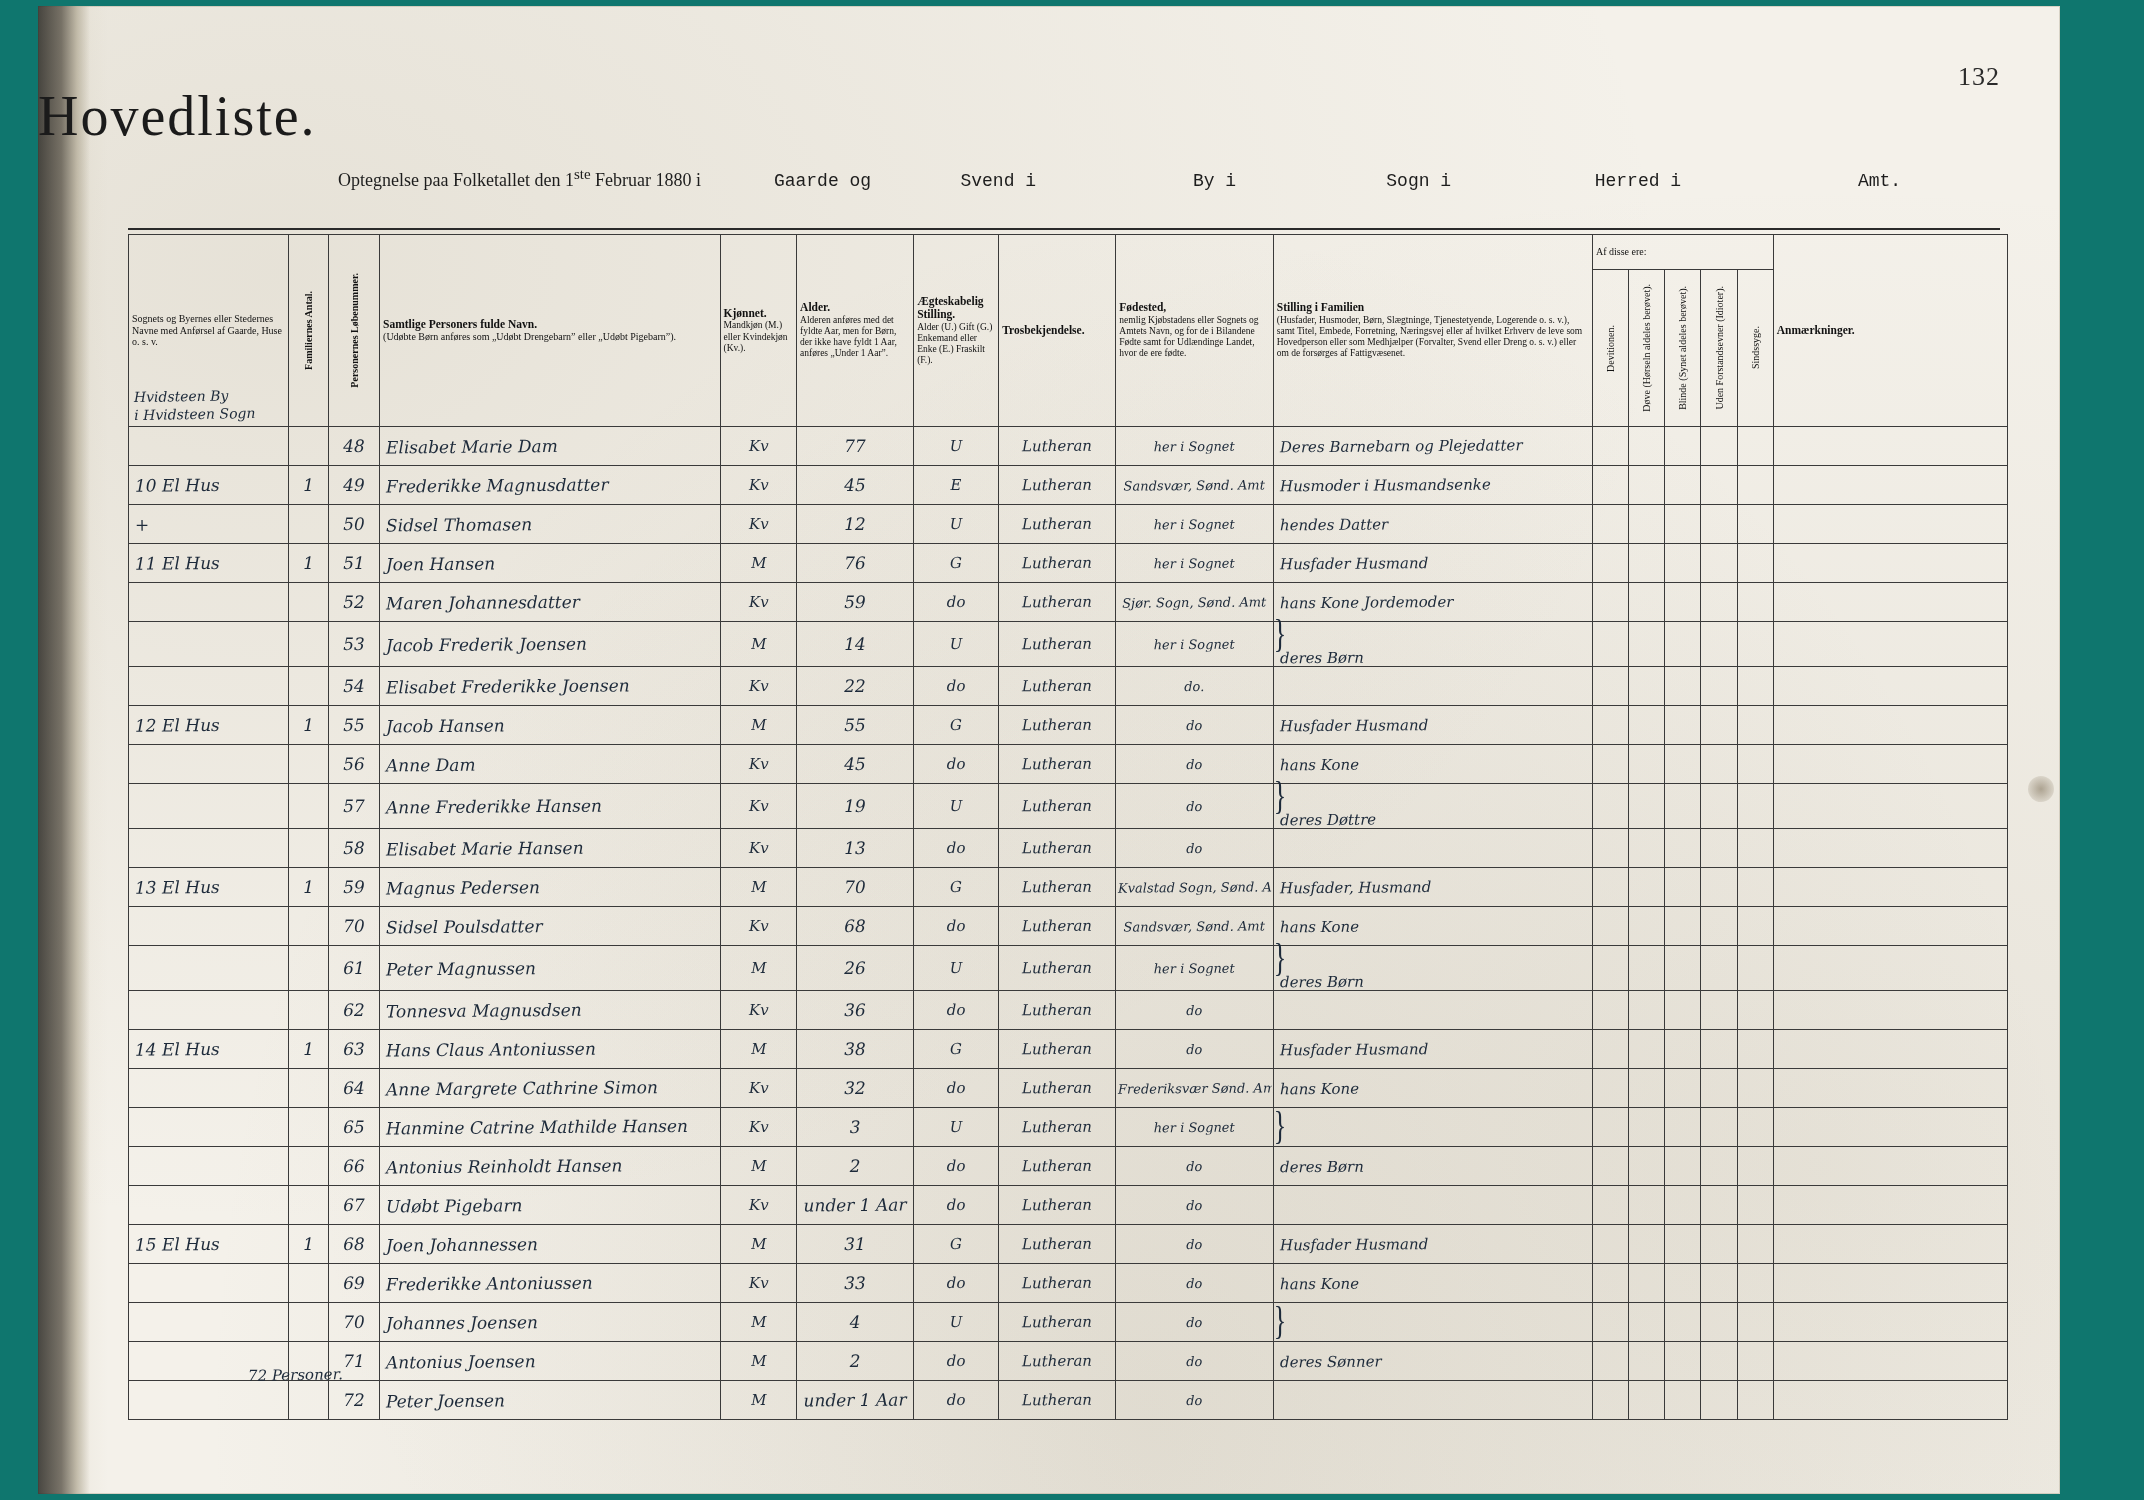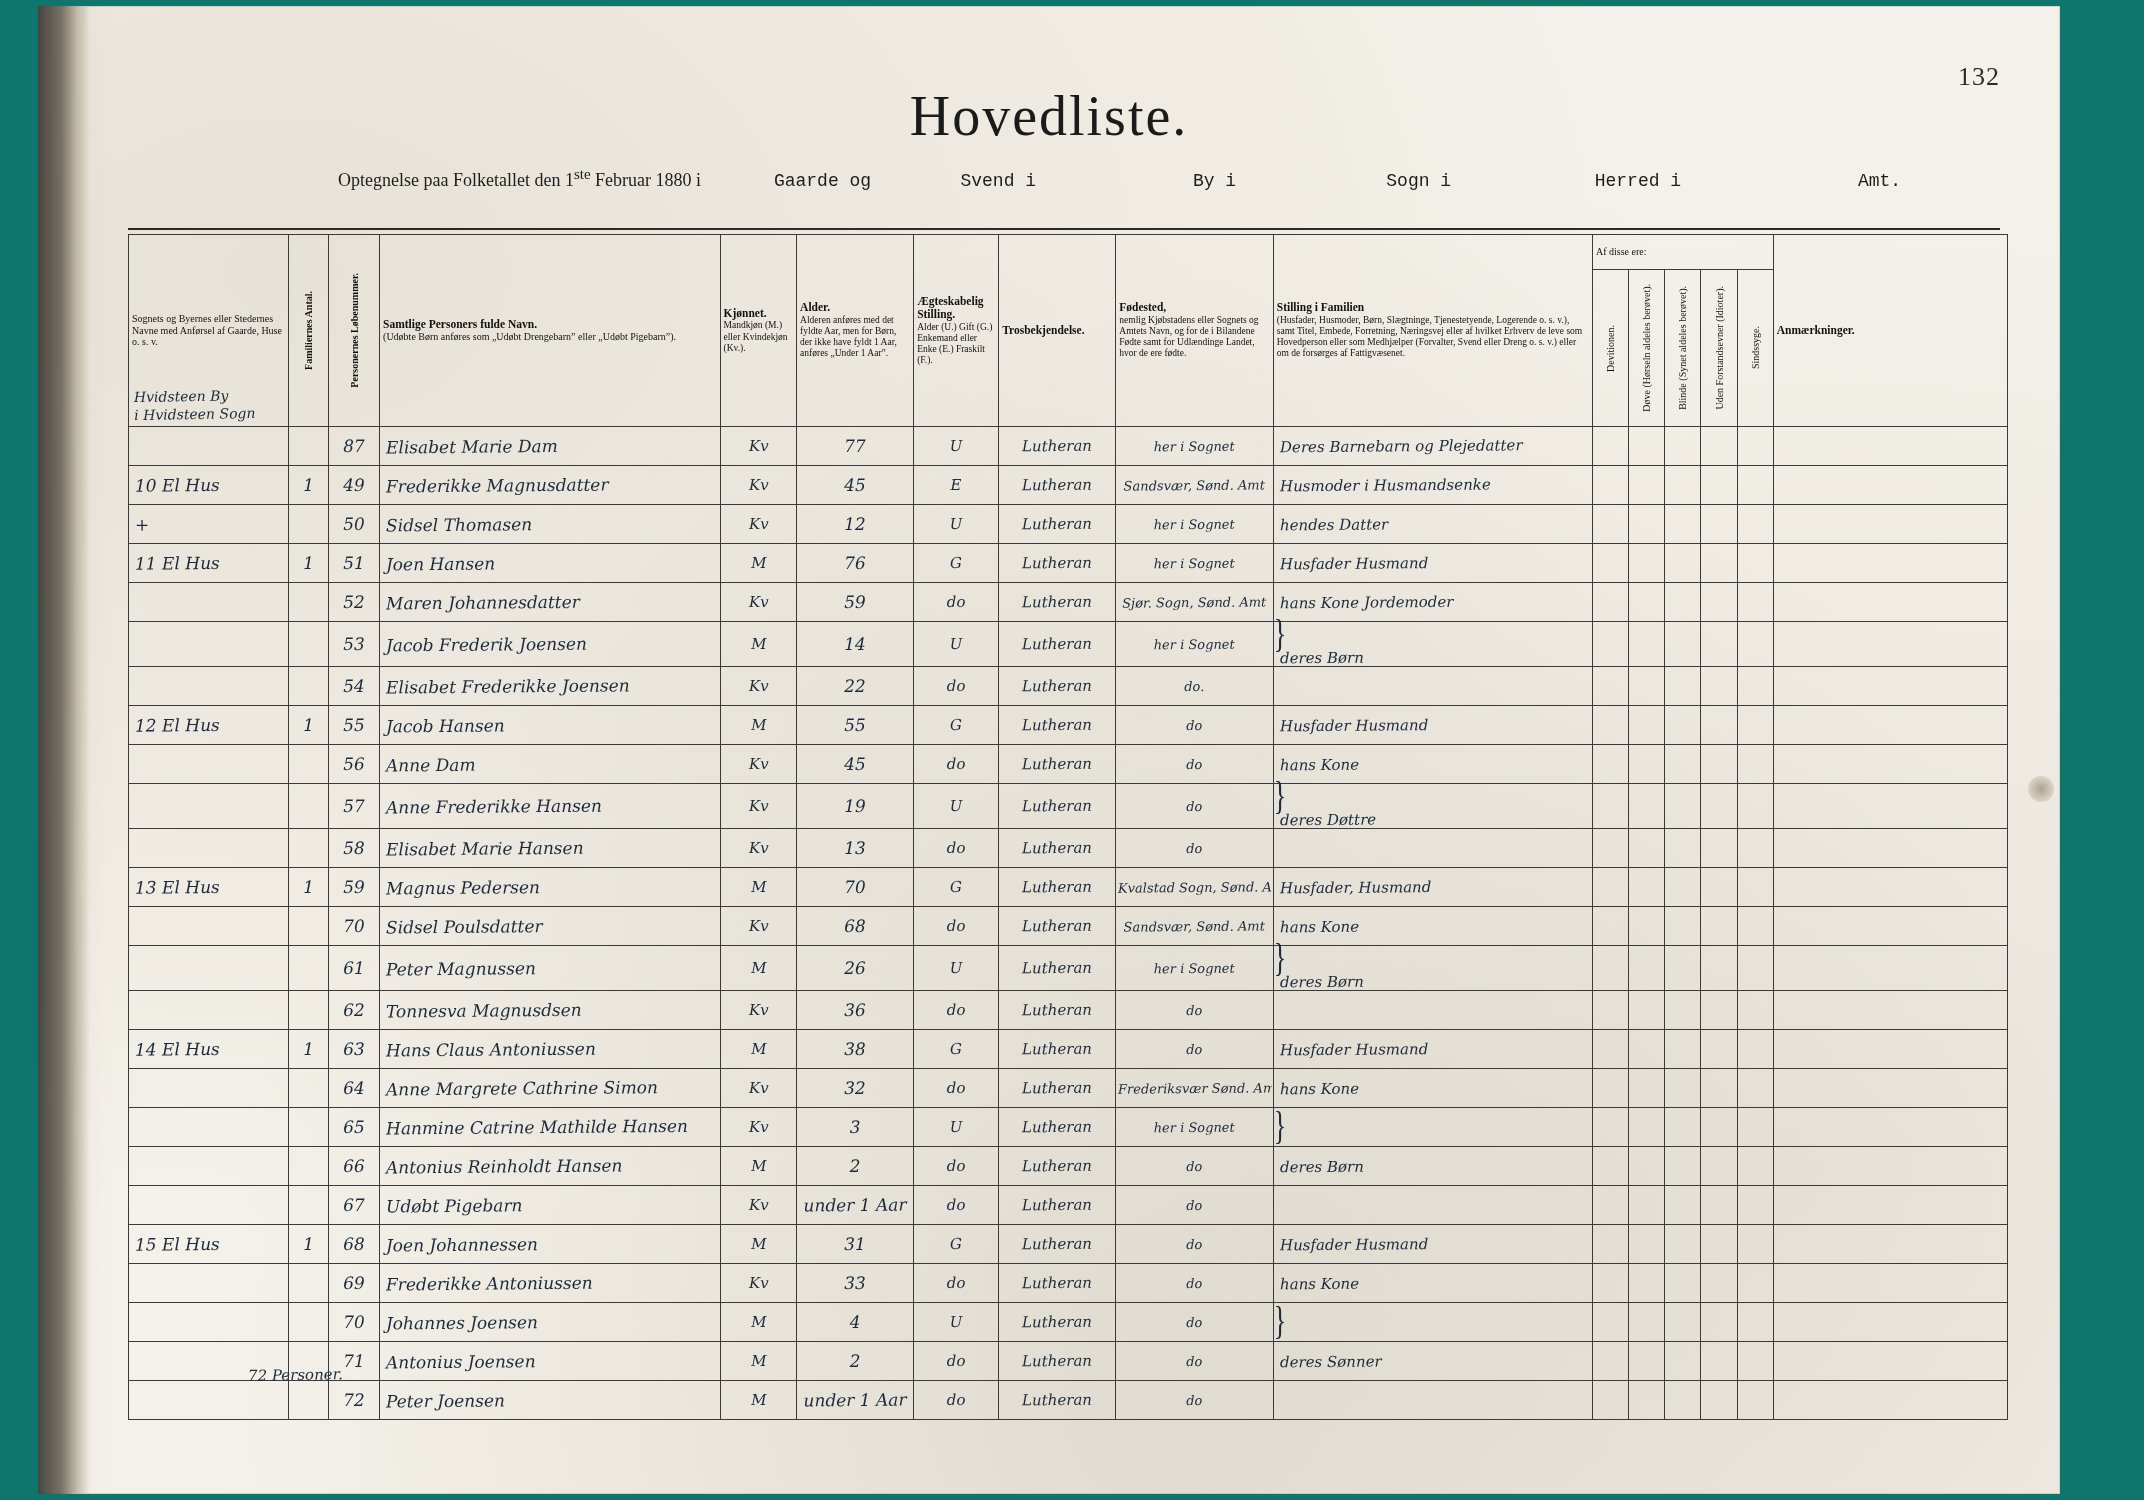--- a/index.html
+++ b/index.html
@@ -52,21 +52,20 @@
     right: 60px;
     top: 56px;
     font-size: 26px;
     color: #2b2b2b;
     letter-spacing: 1px;
   }
   .title {
     position: absolute;
     left: 0; right: 0;
     top: 78px;
-    text-align: center;
     font-size: 56px;
     letter-spacing: 2px;
     color: #1b1b1b;
     font-family: "Liberation Serif", serif;
   }
   .subtitle-row {
     position: absolute;
     left: 300px;
     right: 80px;
     top: 160px;
@@ -336,21 +335,21 @@
       </thead>
       <tbody id="tbody">
       <tr>
             <td>
               <span class="hand l"></span>
             </td>
             <td>
               <span class="hand c"></span>
             </td>
             <td>
-              <span class="hand c">87</span>
+              <span class="hand c">48</span>
             </td>
             <td>
               <span class="hand l">Elisabet Marie Dam</span>
             </td>
             <td>
               <span class="hand c sm">Kv</span>
             </td>
             <td>
               <span class="hand c">77</span>
             </td>

